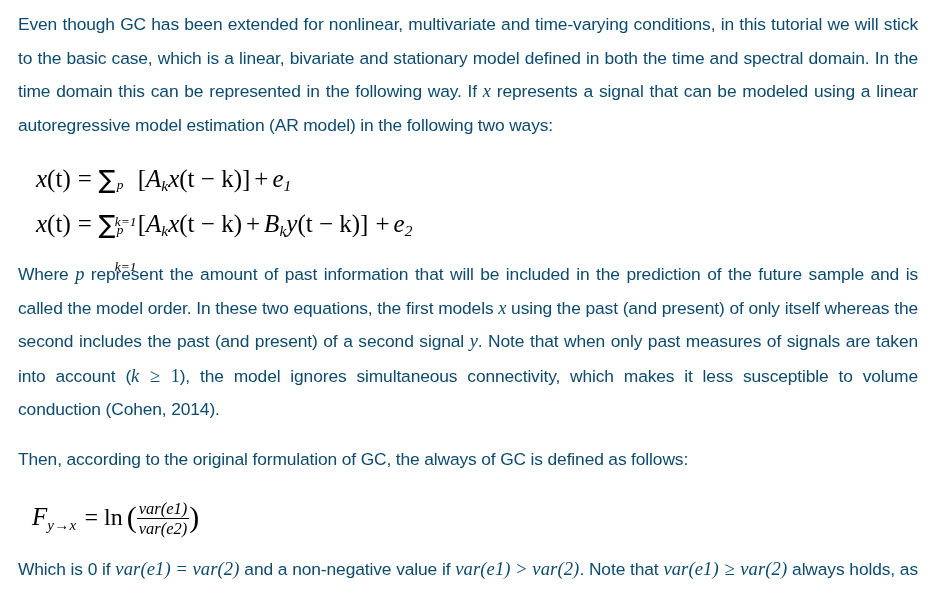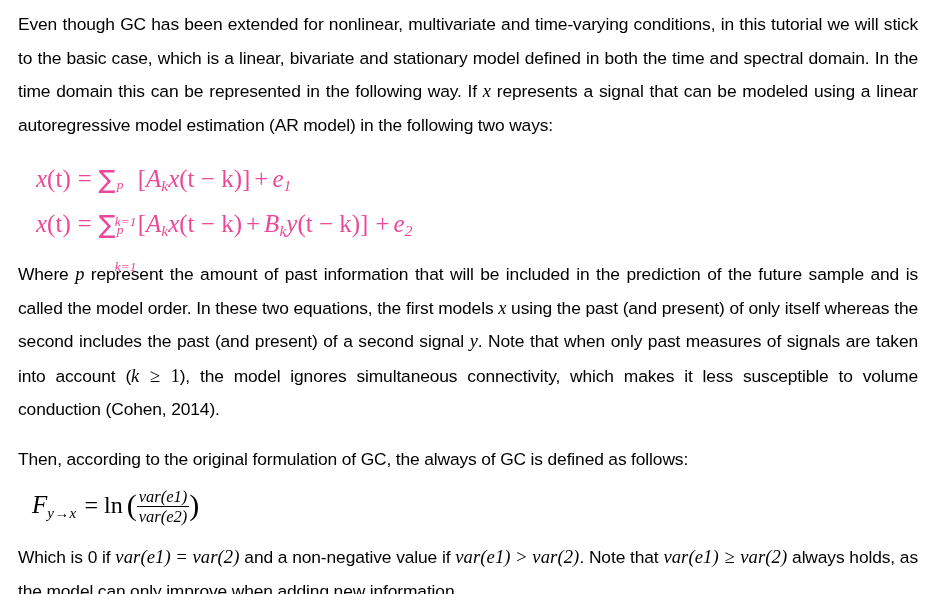--- a/index.html
+++ b/index.html
@@ -27,21 +27,21 @@
 
   
   p.para {
     margin: 0 0 0 0;
     font-size: 17.4px;
     line-height: 33.5px;
     text-align: justify;
     text-justify: inter-word;
     letter-spacing: -0.12px;
     word-spacing: -0.1px;
-    color: #000000;
+    color: #0c4a6e;
   }
 
   .gap-a { height: 22px; }
   .gap-b { height: 14px; }
   .gap-c { height: 18px; }
   .gap-d { height: 16px; }
   .gap-e { height: 12px; }
   .gap-f { height: 13px; }
 
   
@@ -65,21 +65,21 @@
     font-family: "Liberation Serif", serif;
     font-style: normal;
     font-size: 18.6px;
     padding: 0 1px;
   }
 
   
   .eq {
     font-family: "Liberation Serif", serif;
     font-style: italic;
-    color: #ec4899;
+    color: #000000;
     white-space: nowrap;
     padding-left: 18px;
   }
   .eq-1, .eq-2 {
     font-size: 25px;
     line-height: 30px;
   }
   .eq sub, .eq sup {
     font-size: 0.62em;
     font-style: italic;
@@ -126,20 +126,21 @@
   .sp-s { display: inline-block; width: 4px; }
   .sp-m { display: inline-block; width: 7px; }
 
   
   .eq-gc {
     font-family: "Liberation Serif", serif;
     padding-left: 14px;
     white-space: nowrap;
     font-size: 23px;
     line-height: 26px;
+    margin-top: 12px;
   }
   .eq-gc .F {
     font-style: italic;
     font-size: 25px;
   }
   .eq-gc .Fsub {
     font-style: italic;
     font-size: 15px;
     vertical-align: -0.32em;
     letter-spacing: 0.3px;

